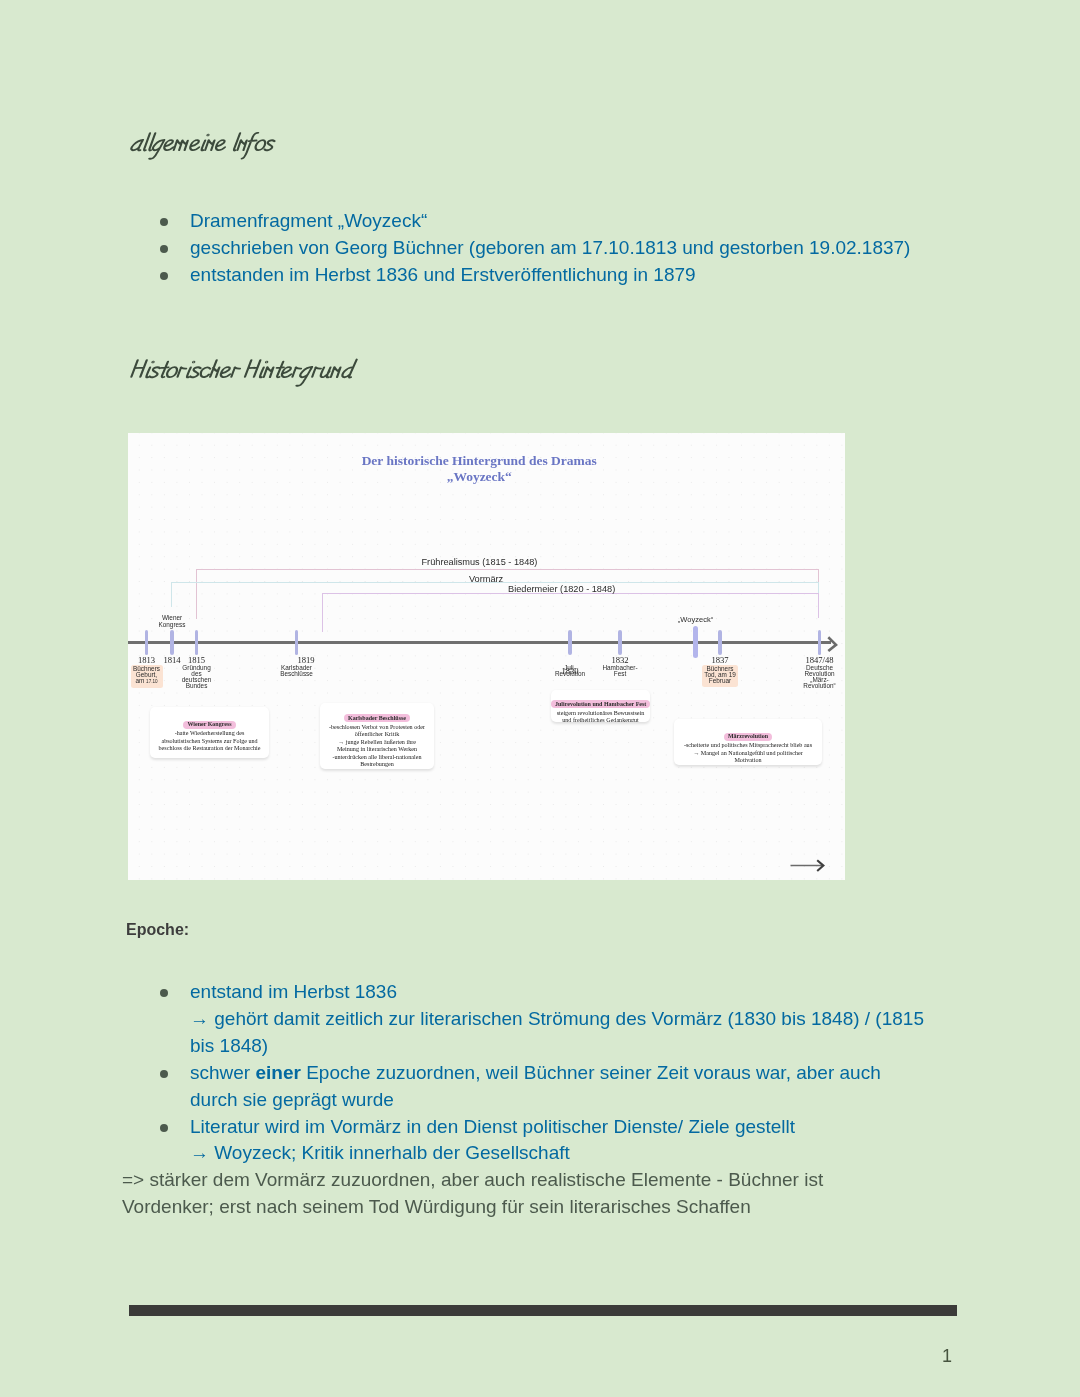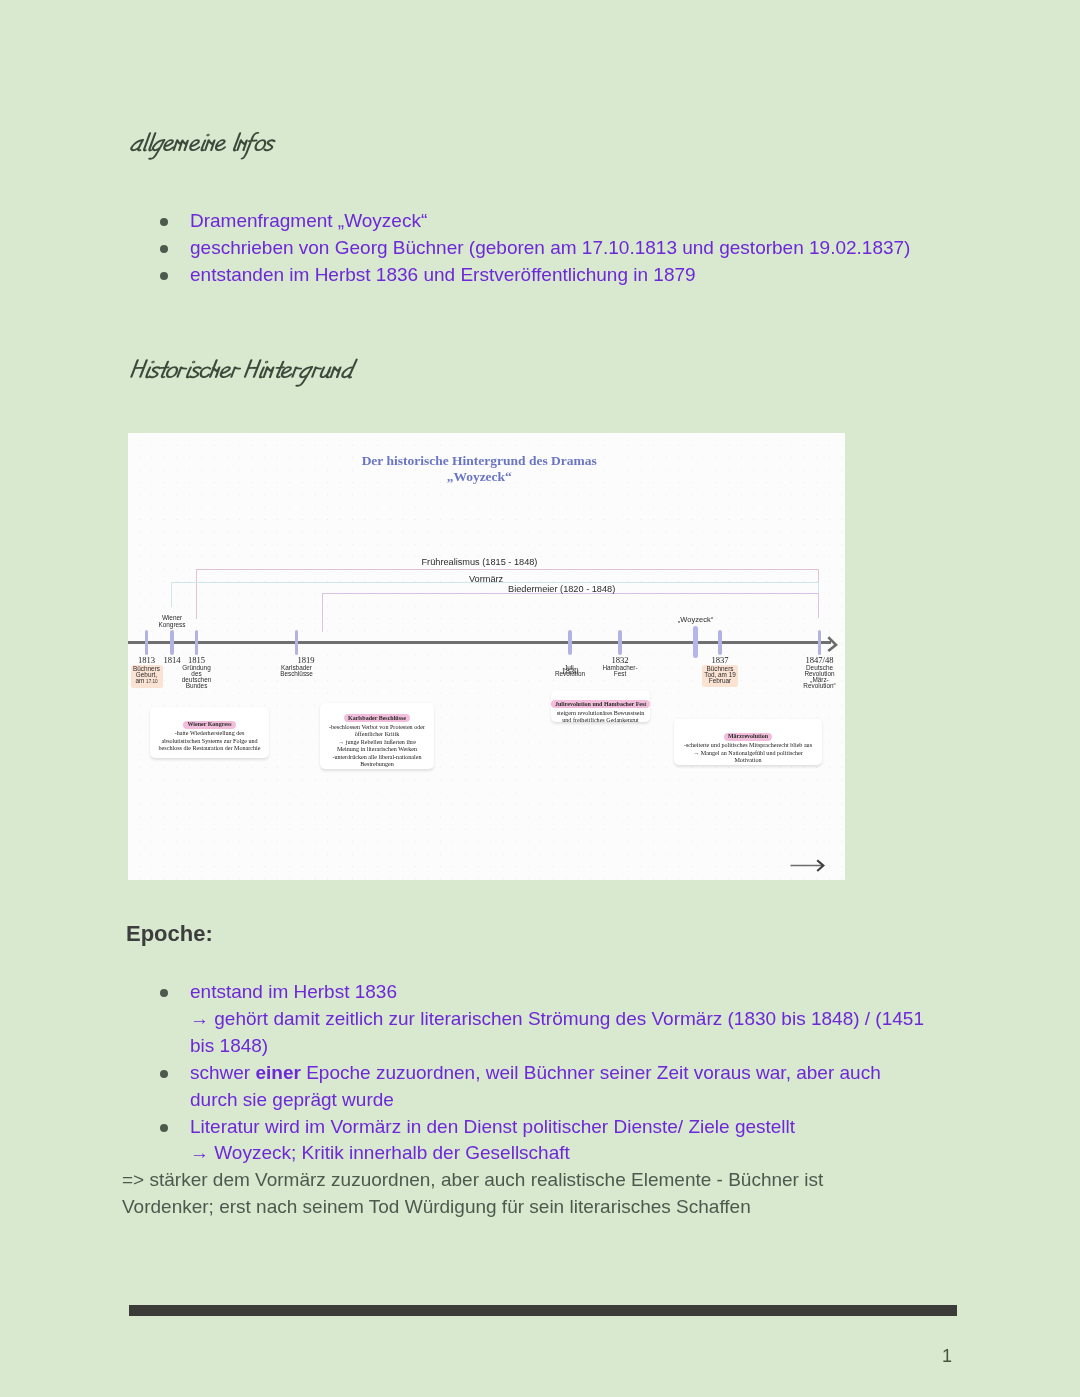--- a/index.html
+++ b/index.html
@@ -3,21 +3,21 @@
 <meta charset="utf-8">
 <style>
   html,body{margin:0;padding:0;}
   body{width:1080px;height:1397px;background:#d8e9cf;font-family:"Liberation Sans",sans-serif;overflow:hidden;}
   .page{position:relative;width:1080px;height:1397px;}
 
   .hand{position:absolute;line-height:0;}
   .hand svg{display:block;}
 
   .bl{position:absolute;}
-  .bl .li{position:relative;box-sizing:border-box;padding-left:62px;color:#6d28d9;font-size:19px;line-height:26.9px;}
+  .bl .li{position:relative;box-sizing:border-box;padding-left:62px;color:#0369a1;font-size:19px;line-height:26.9px;}
   .dot{position:absolute;left:32px;top:10px;width:8px;height:8px;border-radius:50%;background:#4c5a4d;}
   .it{}
   .bd{font-weight:700;text-align:right;}
 
   
   .board{position:absolute;left:128px;top:433px;width:716.5px;height:447px;background:#fcfcfc;overflow:hidden;
          font-family:"Liberation Sans",sans-serif;}
   .dots{position:absolute;inset:0;
         background-image:radial-gradient(circle at center, #e9e9e9 0px, #eeeeee 0.55px, rgba(255,255,255,0) 0.9px);
         background-size:12.55px 12.4px;background-position:5px 6px;}
@@ -177,23 +177,23 @@
           <div style="padding-top:5px;"><span class="nt">Märzrevolution</span></div>
           <div class="nb"><span>-scheiterte und politisches Mitspracherecht blieb aus</span><br><span>→ Mangel an Nationalgefühl und politischer</span><br><span>Motivation</span></div>
         </div>
         <svg class="smallarrow" width="40" height="16" style="left:662px;top:425px;">
           <path d="M0.5 7.5 L33 7.5" fill="none" stroke="#6b6b6b" stroke-width="1.7"></path>
           <path d="M27.2 2.2 L33.4 7.6 L27.2 13.0" fill="none" stroke="#3f3f3f" stroke-width="2.1" stroke-linecap="butt" stroke-linejoin="miter"></path>
         </svg>
       </div>
   </div>
 
-  <div style="position:absolute;left:126px;top:921px;font-weight:700;font-size:22px;color:#3d3d3d;">Epoche:</div>
+  <div style="position:absolute;left:126px;top:921px;font-weight:700;font-size:16px;color:#3d3d3d;">Epoche:</div>
   <div class="bl" id="epocheList" style="left:128px;top:979px;width:830px;">
-      <div class="li"><span class="dot"></span><span>entstand im Herbst 1836</span><div style="width:760px">→ gehört damit zeitlich zur literarischen Strömung des Vormärz (1830 bis 1848) / (1451 bis 1848)</div></div>
+      <div class="li"><span class="dot"></span><span>entstand im Herbst 1836</span><div style="width:760px">→ gehört damit zeitlich zur literarischen Strömung des Vormärz (1830 bis 1848) / (1815 bis 1848)</div></div>
       <div class="li" style="width: 780px;"><span class="dot"></span><span>schwer </span><span class="bd">einer</span><span> Epoche zuzuordnen, weil Büchner seiner Zeit voraus war, aber auch durch sie geprägt wurde</span></div>
       <div class="li"><span class="dot"></span><span>Literatur wird im Vormärz in den Dienst politischer Dienste/ Ziele gestellt</span><div>→ Woyzeck; Kritik innerhalb der Gesellschaft</div></div>
     </div>
   <div id="conclusion" style="position:absolute;left:122px;top:1167px;width:742px;font-size:19px;line-height:26.9px;color:#4c5a4d;">=&gt; stärker dem Vormärz zuzuordnen, aber auch realistische Elemente - Büchner ist Vordenker; erst nach seinem Tod Würdigung für sein literarisches Schaffen</div>
 
   <div class="footer-rule"></div>
   <div class="pageno">1</div>
 </div>
 
 </body></html>

